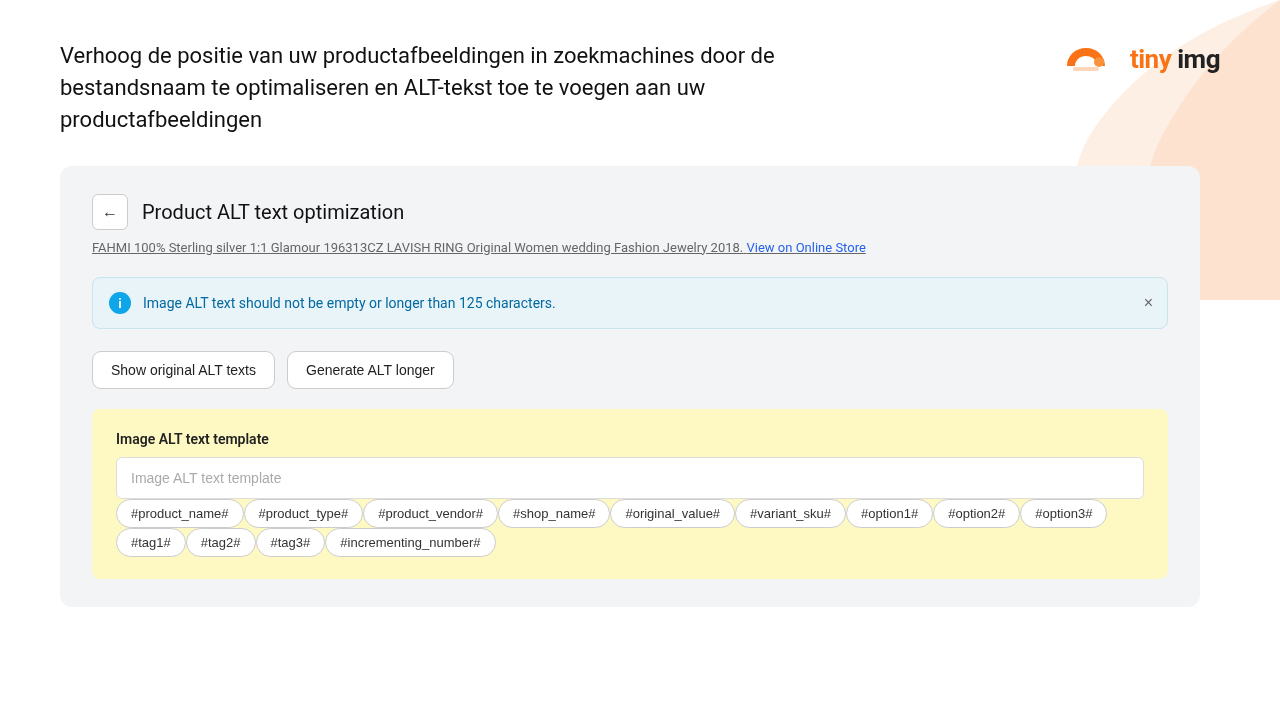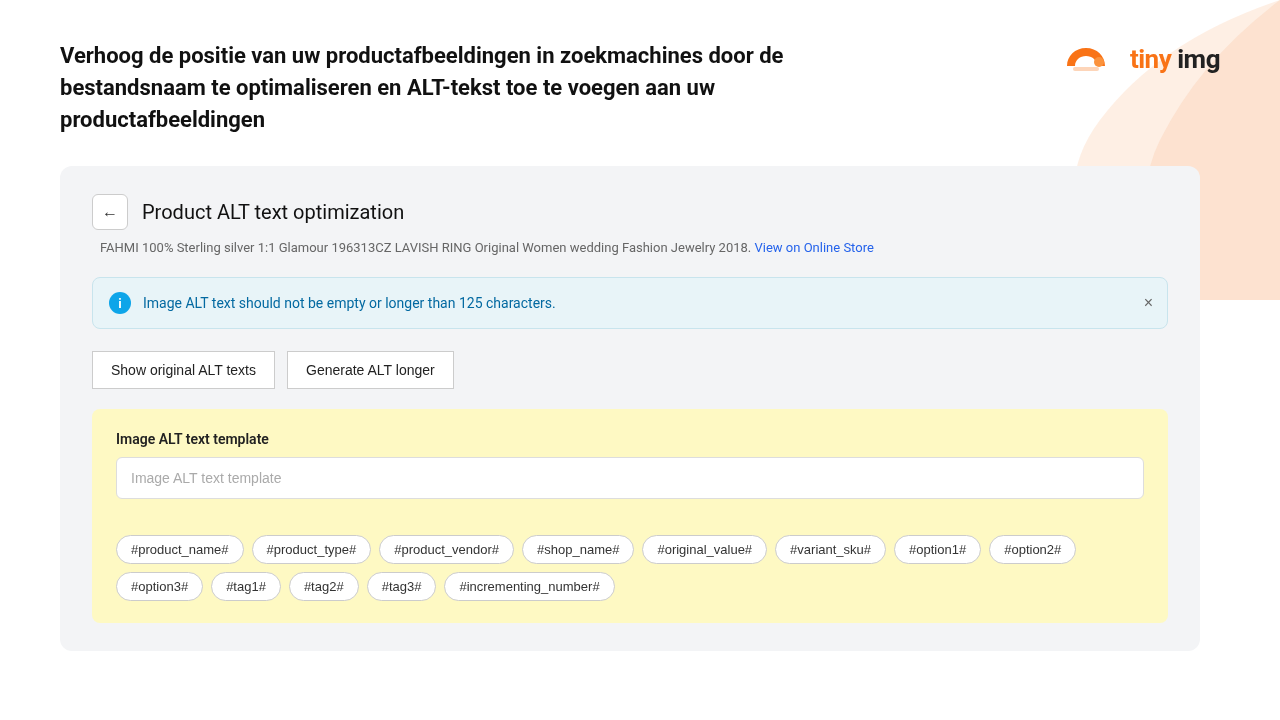--- a/index.html
+++ b/index.html
@@ -31,21 +31,21 @@
 
     .header-area {
       display: flex;
       justify-content: space-between;
       align-items: flex-start;
       margin-bottom: 30px;
     }
 
     .headline {
       font-size: 22px;
-      font-weight: 700;
+      font-weight: 400;
       color: #111;
       max-width: 750px;
       line-height: 1.45;
     }
 
     .logo-area {
       display: flex;
       align-items: flex-start;
       gap: 23px;
       flex-shrink: 0;
@@ -103,22 +103,23 @@
     .card-title {
       font-size: 20px;
       font-weight: 400;
       color: #111;
     }
 
     .product-desc {
       font-size: 13px;
       color: #666;
       margin-top: 8px;
-      margin-left: 8px;
+      margin-left: 0;
       line-height: 1.5;
+      text-decoration: underline;
     }
 
     .product-desc a {
       color: #2563eb;
       text-decoration: none;
     }
 
     .info-banner {
       background: #e8f4f8;
       border: 1px solid #c8e4ed;
@@ -166,21 +167,21 @@
 
     .action-buttons {
       display: flex;
       gap: 12px;
       margin-top: 22px;
     }
 
     .btn-outline {
       padding: 10px 18px;
       border: 1.5px solid #ccc;
-      border-radius: 0;
+      border-radius: 9px;
       background: #fff;
       font-size: 14px;
       color: #222;
       cursor: pointer;
       font-weight: 500;
     }
 
     .content-section {
       background: #fef9c3;
       border-radius: 8px;
@@ -214,22 +215,21 @@
       font-size: 14px;
       font-weight: 600;
       color: #222;
       margin-top: 18px;
       margin-bottom: 12px;
     }
 
     .tags-row {
       display: flex;
       flex-wrap: wrap;
-      gap: 8px;
-      margin-top: 36px;
+      gap: 0;
     }
 
     .tag-chip {
       padding: 6px 14px;
       border: 1.5px solid #ccc;
       border-radius: 20px;
       background: #fff;
       font-size: 13px;
       color: #333;
       cursor: pointer;

